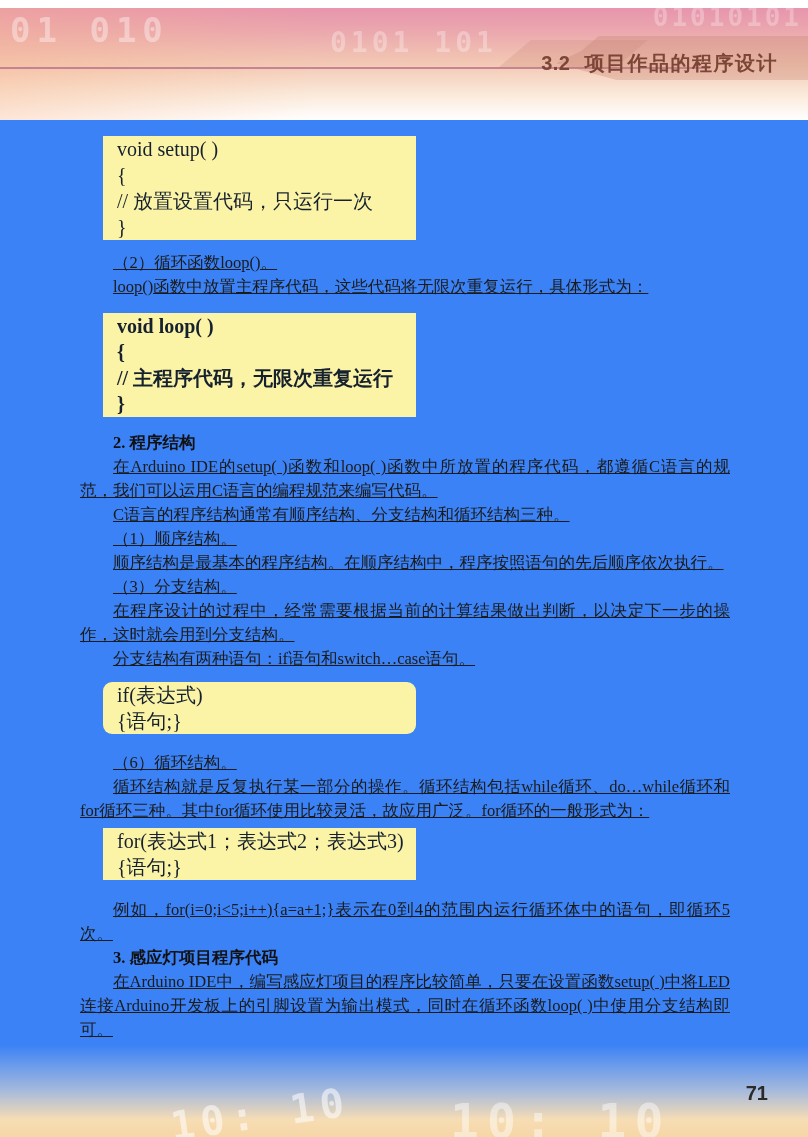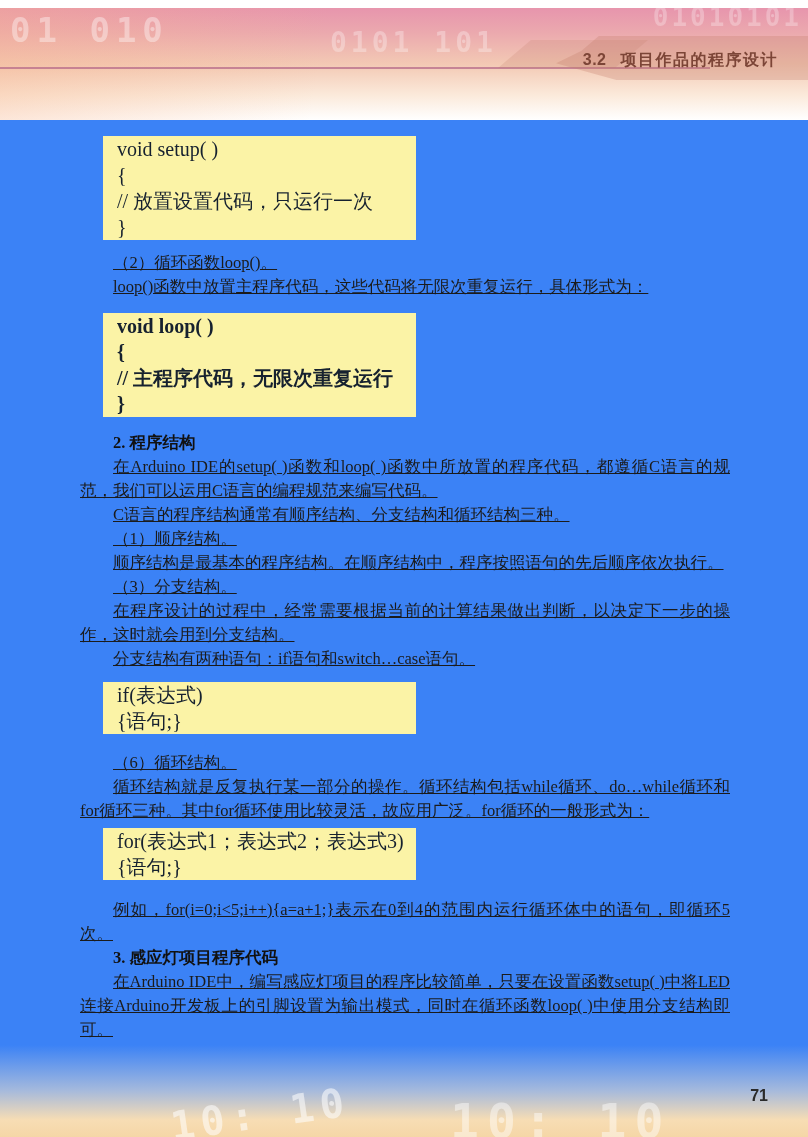--- a/index.html
+++ b/index.html
@@ -44,21 +44,21 @@
   }
   .banner-main {
     position: absolute; top: 28px; left: 556px; width: 252px; height: 44px;
     background: rgba(196,126,108,0.30);
     clip-path: polygon(17% 0, 100% 0, 100% 100%, 24% 100%, 0 62%, 10% 34%);
   }
   .header-title {
     position: absolute; top: 42px; right: 30px;
     font-family: "Liberation Sans", sans-serif;
     font-weight: bold;
-    font-size: 16px;
+    font-size: 20px;
     color: #7c4537;
     letter-spacing: 1.5px;
   }
   .header-title .sec-num { margin-right: 14px; letter-spacing: 0.5px; }
 
   
   .content {
     position: absolute; left: 80px; top: 0; width: 650px;
     display: flow-root;
     color: #1b1b1b;
@@ -84,21 +84,21 @@
     line-height: 26px;
     color: #16212f;
   }
   .codeblock .code-line { white-space: pre-wrap; }
 
   
   .mt-code1   { margin-top: 128px; }
   .mt-p1      { margin-top: 11px; }
   .mt-code2   { margin-top: 14px; font-weight: bold; }
   .mt-h2      { margin-top: 14px; }
-  .mt-codeif  { margin-top: 11px; }
+  .mt-codeif  { margin-top: 11px; border-radius: 9px; }
   .mt-item3   { margin-top: 17px; }
   .mt-codefor { margin-top: 5px; }
   .mt-example { margin-top: 18px; }
 
   
   .footer {
     position: absolute; left: 0; bottom: 0; width: 808px; height: 100px;
     background: linear-gradient(180deg, rgba(252,243,228,0) 0%, rgba(250,230,200,0.55) 45%, #f7ddb4 75%, #f4d3a0 100%);
   }
   .ftr-digits {
@@ -107,21 +107,21 @@
     color: rgba(255,255,255,0.55);
     font-weight: bold;
     pointer-events: none;
     white-space: nowrap;
   }
   .ftr-digits.f1 { bottom: 8px; left: 170px; font-size: 40px; letter-spacing: 6px; transform: rotate(-8deg); }
   .ftr-digits.f2 { bottom: -4px; left: 450px; font-size: 48px; letter-spacing: 8px; color: rgba(255,255,255,0.45); }
   .page-number {
     position: absolute; right: 40px; bottom: 40px;
     font-family: "Liberation Sans", sans-serif;
-    font-size: 16px;
+    font-size: 20px;
     font-weight: bold;
     color: #2a2a2a;
   }
 </style>
 </head>
 <body>
 
 <div class="page">
 
   <div class="header">

